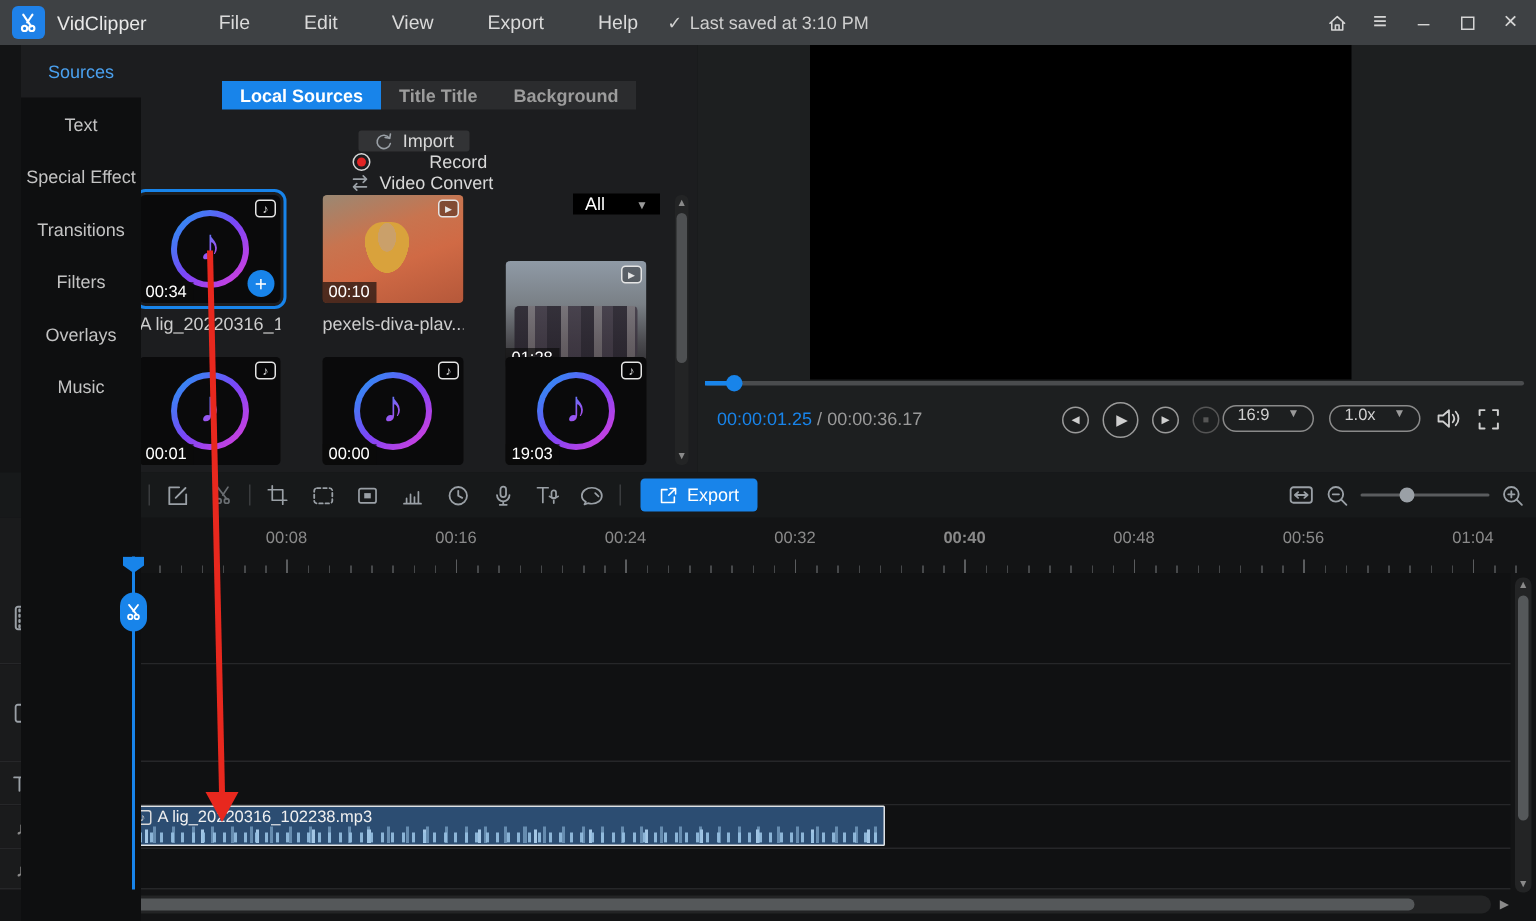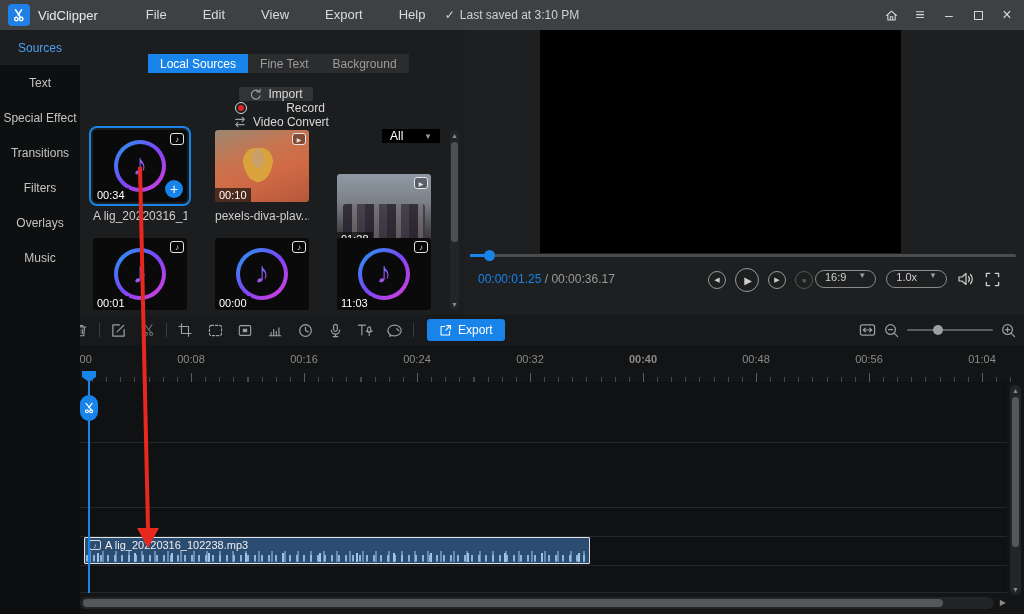--- a/index.html
+++ b/index.html
@@ -16,28 +16,28 @@
     display:flex; align-items:center; justify-content:center; }
   .app-name { margin-left:8px; margin-right:30px; color:#e8e8e8; }
   .menu-item { padding:0 18px; height:30px; line-height:30px; cursor:default; }
   .save-status { position:absolute; left:0; right:0; text-align:center; color:#cfcfcf; font-size:12px; pointer-events:none; }
   .save-status .chk { color:#cfcfcf; margin-right:5px; }
   .win-btns { position:absolute; right:6px; top:0; height:30px; display:flex; align-items:center; gap:7px; color:#d5d5d5; }
   .win-btn { width:22px; height:22px; display:flex; align-items:center; justify-content:center; font-size:14px; }
   .maxbox { width:9px; height:9px; border:1.4px solid #d5d5d5; display:inline-block; }
 
   
-  .sidebar { position:absolute; left:0; top:30px; width:80px; height:584px; background:#0e0f10; z-index:3; }
+  .sidebar { position:absolute; left:14px; top:30px; width:80px; height:584px; background:#0e0f10; z-index:3; }
   .side-item { height:35px; display:flex; align-items:center; justify-content:center;
     color:#c3c3c3; font-size:12px; }
   .side-item.active { background:#1c1d1f; color:#4aa0ee; }
 
   
   .sources { position:absolute; left:80px; top:30px; width:385px; height:285px; background:#1c1d1f; }
-  .tabs { position:absolute; left:68px; top:24px; display:flex; }
+  .tabs { position:absolute; left:68px; top:24px; display:flex;font-weight:bold; }
   .tab { height:19px; padding:0 12px; display:flex; align-items:center; font-size:12px;
     background:#2b2c2e; color:#9c9c9c; }
   .tab.active { background:#1884ea; color:#fff; }
   .actions { position:absolute; left:16px; top:57px; width:360px; height:24px; display:flex; align-items:center;flex-direction:column; }
   .btn-import { height:24px; padding:0 10px; background:#323335; color:#d8d8d8; font-size:12px;
     display:flex; align-items:center; gap:6px; border-radius:2px; }
   .btn-plain { height:24px; padding:0 10px; color:#d8d8d8; font-size:12px; display:flex; align-items:center; gap:6px; }
   .rec-ring { width:12px; height:12px; border:1.5px solid #d8d8d8; border-radius:50%; display:flex; align-items:center; justify-content:center; }
   .rec-dot { width:6px; height:6px; border-radius:50%; background:#e02424; }
   .dd-all { margin-left:auto; margin-right:16px; width:58px; height:22px; background:#000; color:#fff;
@@ -188,21 +188,21 @@
     <div class="side-item">Special Effect</div>
     <div class="side-item">Transitions</div>
     <div class="side-item">Filters</div>
     <div class="side-item">Overlays</div>
     <div class="side-item">Music</div>
   </nav>
 
   <section class="sources">
     <div class="tabs">
       <div class="tab active">Local Sources</div>
-      <div class="tab">Fine Text</div>
+      <div class="tab">Title Title</div>
       <div class="tab">Background</div>
     </div>
     <div class="actions">
       <div class="btn-import">
         <svg width="13" height="13" viewBox="0 0 16 16" class="ic">
             <path d="M13 5 A5.5 5.5 0 1 0 13.8 9.5"></path>
             <path d="M9.5 4.5 L13.3 5.2 L13.9 1.6"></path>
           </svg>
         <span>Import</span>
       </div>
@@ -266,21 +266,21 @@
         <span class="note-glyph">♪</span>
         <span class="corner-badge">♪</span>
         <span class="dur">00:00</span>
       </div>
     </div>
     <div class="media-card" style="left:257px; top:208px;">
       <div class="thumb">
         <span class="note-ring"></span>
         <span class="note-glyph">♪</span>
         <span class="corner-badge">♪</span>
-        <span class="dur">11:03</span>
+        <span class="dur">19:03</span>
       </div>
     </div>
 
     <div class="src-scroll">
       <span class="scroll-arr" style="top:2px;">▲</span>
       <span class="src-thumb"></span>
       <span class="scroll-arr" style="bottom:2px;">▼</span>
     </div>
   </section>
 

